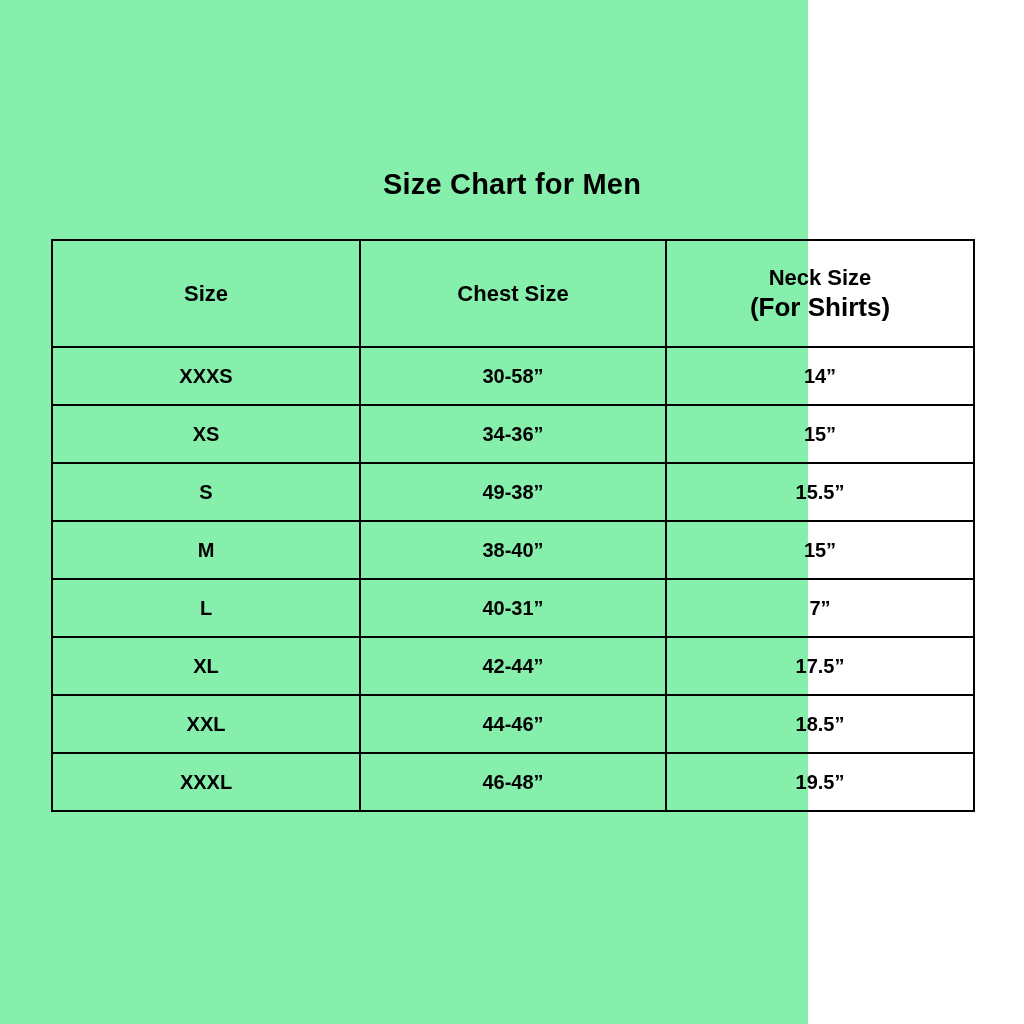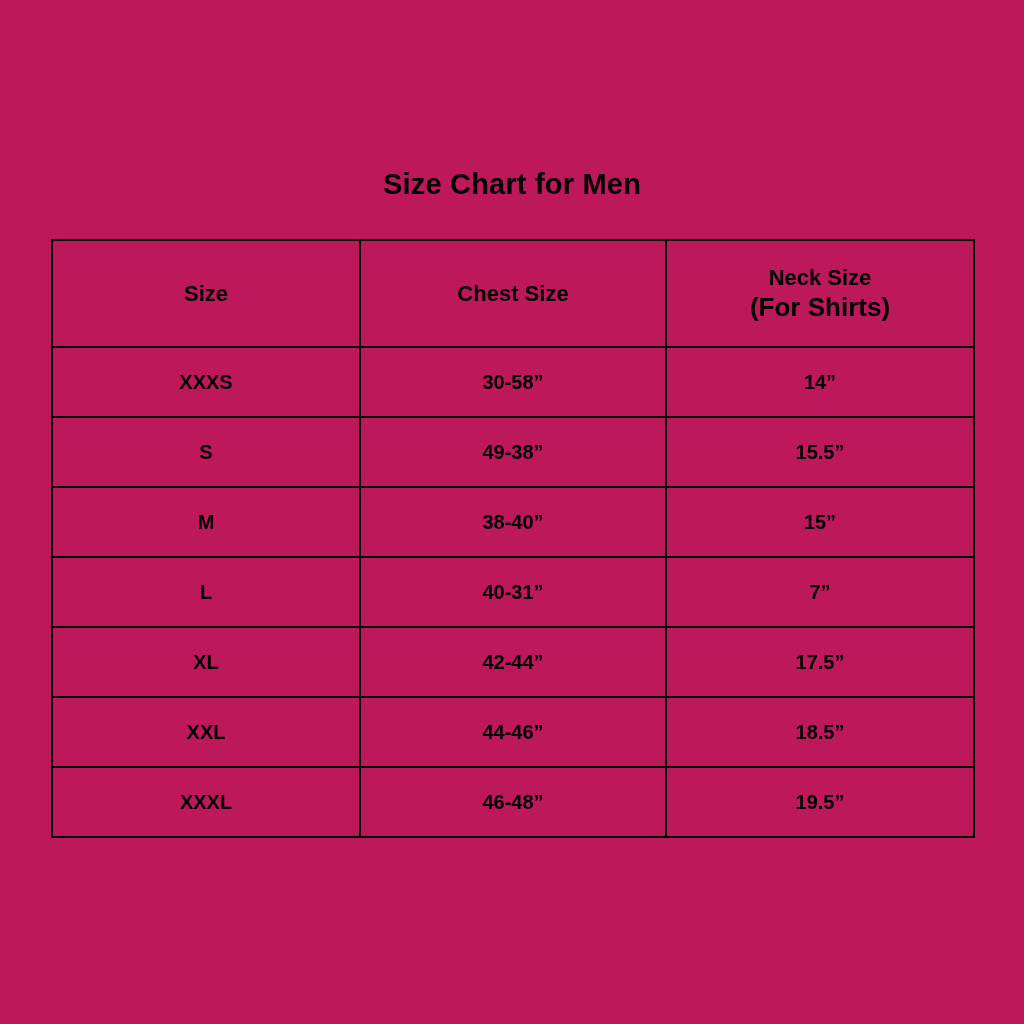--- a/index.html
+++ b/index.html
@@ -9,23 +9,23 @@
   }
   body {
     width: 1024px;
     height: 1024px;
     font-family: "Liberation Sans", sans-serif;
     color: #000000;
     overflow: hidden;
   }
   .page {
     position: relative;
-    width: 1024px;
+    width: 808px;
     height: 1024px;
-    background: #be185d;
+    background: #86efac;
   }
   .title {
     position: absolute;
     top: 168px;
     left: 0;
     width: 1024px;
     text-align: center;
     font-size: 29px;
     font-weight: bold;
     letter-spacing: 0.2px;
@@ -60,21 +60,21 @@
     padding: 4px 6px;
   }
   table.size-chart thead th .sub {
     display: block;
     font-size: 26px;
     font-weight: bold;
   }
   table.size-chart tbody td {
     height: 52px;
     font-size: 20px;
-    padding: 8px 6px;
+    padding: 2px 6px;
     margin-top: 18px;
   }
   table.size-chart tbody td.size-cell {
     font-size: 20px;
   }
 </style>
 </head>
 <body>
 
 <div class="page">
@@ -102,20 +102,25 @@
           </th>
         </tr>
       </thead>
       <tbody>
         <tr>
           <td class="size-cell">XXXS</td>
           <td>30-58”</td>
           <td>14”</td>
         </tr>
         <tr>
+          <td class="size-cell">XS</td>
+          <td>34-36”</td>
+          <td>15”</td>
+        </tr>
+        <tr>
           <td class="size-cell">S</td>
           <td>49-38”</td>
           <td>15.5”</td>
         </tr>
         <tr>
           <td class="size-cell">M</td>
           <td>38-40”</td>
           <td>15”</td>
         </tr>
         <tr>

